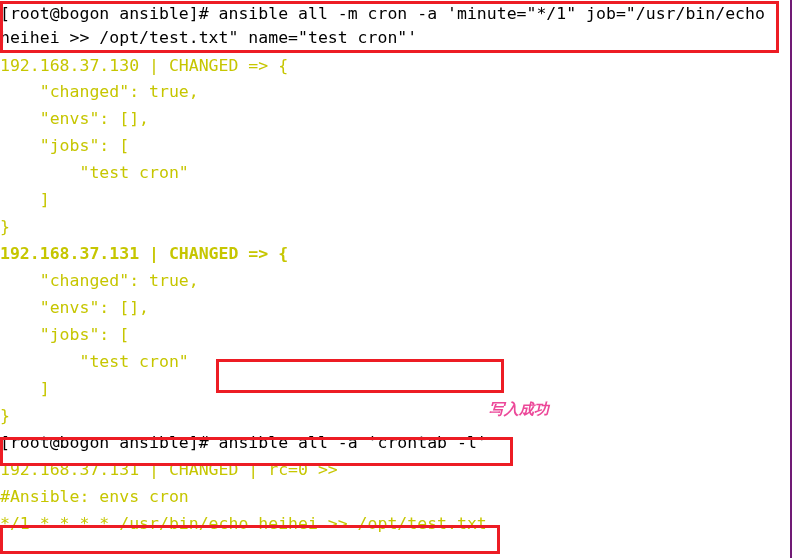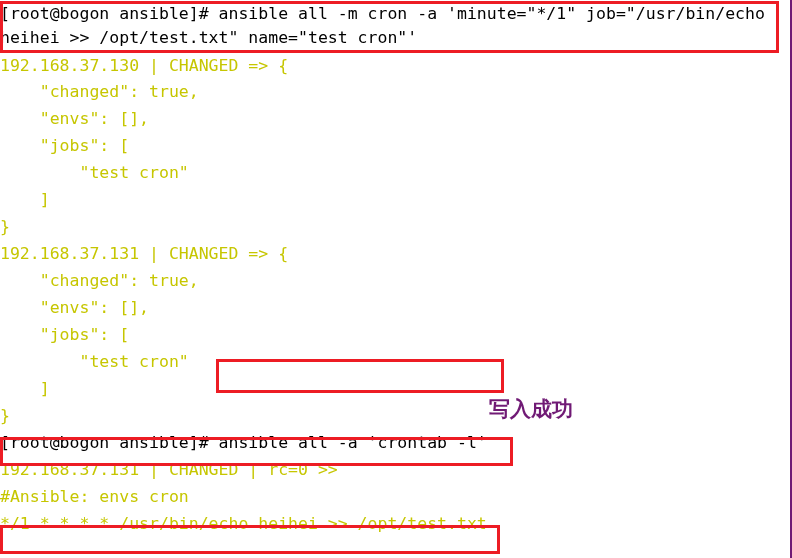--- a/index.html
+++ b/index.html
@@ -47,43 +47,44 @@
   .redbox {
     position: absolute;
     border: 3px solid #ed1c24;
     box-sizing: border-box;
     background: transparent;
     pointer-events: none;
   }
 
   .zh-note {
     position: absolute;
-    color: #701a75;
+    color: #ec4899;
     font-family: "DejaVu Sans", "Liberation Sans", sans-serif;
-    font-size: 21px;
+    font-size: 15px;
     font-weight: bold;
     line-height: 20px;
     white-space: pre;
+    font-style: italic;
   }
 </style>
 </head>
 <body>
 
 <div id="terminal">
 
   <div class="line cmd" style="top:0px;">[root@bogon ansible]# ansible all -m cron -a 'minute="*/1" job="/usr/bin/echo</div>
   <div class="line cmd" style="top:24px;">heihei &gt;&gt; /opt/test.txt" name="test cron"'</div>
   <div class="line out" style="top: 52px;">192.168.37.130 | CHANGED =&gt; {</div>
   <div class="line out" style="top: 78px;">    "changed": true,</div>
   <div class="line out" style="top: 105px;">    "envs": [],</div>
   <div class="line out" style="top: 132px;">    "jobs": [</div>
   <div class="line out" style="top: 159px;">        "test cron"</div>
   <div class="line out" style="top: 186px;">    ]</div>
   <div class="line out" style="top: 213px;">}</div>
-  <div class="line out" style="top: 240px;">192.168.37.131 | CHANGED =&gt; {</div>
+  <div class="line out" style="top: 240px; font-weight: bold;">192.168.37.131 | CHANGED =&gt; {</div>
   <div class="line out" style="top: 267px;">    "changed": true,</div>
   <div class="line out" style="top: 294px;">    "envs": [],</div>
   <div class="line out" style="top: 321px;">    "jobs": [</div>
   <div class="line out" style="top: 348px;">        "test cron"</div>
   <div class="line out" style="top: 375px;">    ]</div>
   <div class="line out" style="top: 402px;">}</div>
   <div class="line cmd" style="top: 429px;">[root@bogon ansible]# ansible all -a 'crontab -l'</div>
   <div class="line out" style="top: 456px;">192.168.37.131 | CHANGED | rc=0 &gt;&gt;</div>
   <div class="line out" style="top: 483px;">#Ansible: envs cron</div>
   <div class="line out" style="top: 510px;">*/1 * * * * /usr/bin/echo heihei &gt;&gt; /opt/test.txt</div>

